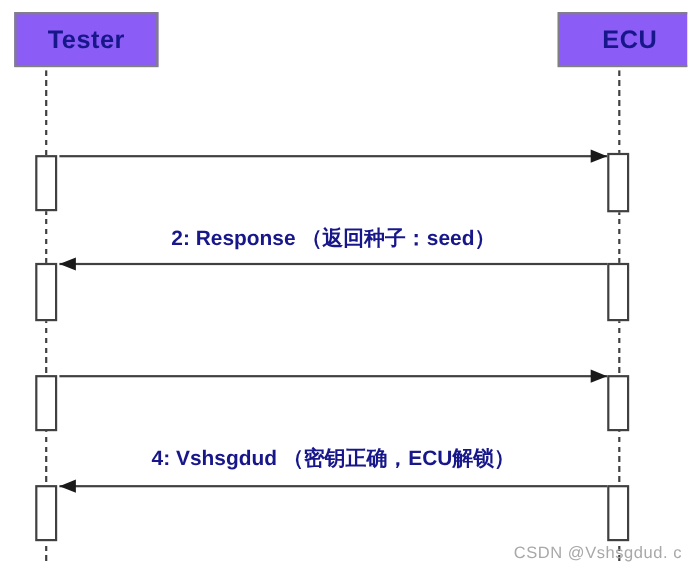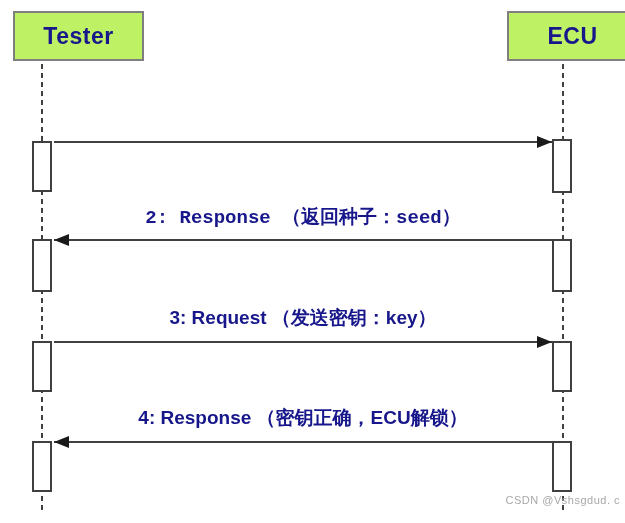--- a/index.html
+++ b/index.html
@@ -10,21 +10,21 @@
     height: 523px;
     background: #ffffff;
     font-family: "Liberation Sans", "DejaVu Sans", sans-serif;
     overflow: hidden;
   }
   .actor-box {
     position: absolute;
     top: 11px;
     width: 131px;
     height: 50px;
-    background: #bef264;
+    background: #8b5cf6;
     border: 2px solid #7f7f7f;
     display: flex;
     align-items: center;
     justify-content: center;
   }
   .actor-box .actor-label {
     font-size: 23px;
     font-weight: bold;
     color: #17178b;
     letter-spacing: 0.5px;
@@ -74,21 +74,21 @@
     font-size: 19px;
     font-weight: bold;
     color: #17178b;
     white-space: nowrap;
   }
   .watermark {
     position: absolute;
     left: 455px;
     top: 494px;
     width: 165px;
-    font-size: 11px;
+    font-size: 15px;
     color: #a8a8a8;
     text-align: right;
     letter-spacing: 0.5px;
     white-space: nowrap;
   }
 </style>
 </head>
 <body>
 
 <div class="canvas">
@@ -99,29 +99,28 @@
   <div class="actor-box actor-ecu">
     <span class="actor-label">ECU</span>
   </div>
 
   <div class="lifeline lifeline-tester"></div>
   <div class="lifeline lifeline-ecu"></div>
 
   <div class="msg-line" style="top:141px;"></div>
   <div class="arrowhead arrow-right" style="top:136px;"></div>
 
-  <div class="msg-label" style="top:204px;font-family:Liberation Mono, monospace;">2: Response （返回种子：seed）</div>
+  <div class="msg-label" style="top:204px;">2: Response （返回种子：seed）</div>
   <div class="msg-line" style="top:239px;"></div>
   <div class="arrowhead arrow-left" style="top:234px;"></div>
 
-  <div class="msg-label" style="top:304px;">3: Request （发送密钥：key）</div>
   <div class="msg-line" style="top:341px;"></div>
   <div class="arrowhead arrow-right" style="top:336px;"></div>
 
-  <div class="msg-label" style="top:404px;">4: Response （密钥正确，ECU解锁）</div>
+  <div class="msg-label" style="top:404px;">4: Vshsgdud （密钥正确，ECU解锁）</div>
   <div class="msg-line" style="top:441px;"></div>
   <div class="arrowhead arrow-left" style="top:436px;"></div>
 
   <div class="activation act-t" style="top:141px;height:51px;"></div>
   <div class="activation act-e" style="top:139px;height:54px;"></div>
   <div class="activation act-t" style="top:239px;height:53px;"></div>
   <div class="activation act-e" style="top:239px;height:53px;"></div>
   <div class="activation act-t" style="top:341px;height:51px;"></div>
   <div class="activation act-e" style="top:341px;height:51px;"></div>
   <div class="activation act-t" style="top:441px;height:51px;"></div>

